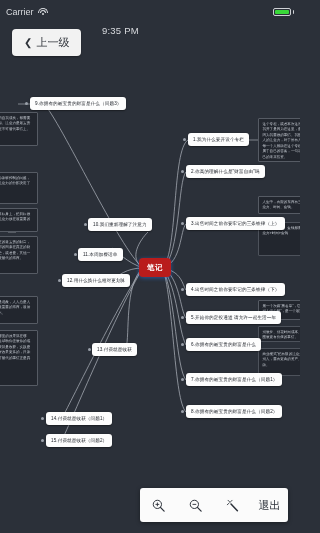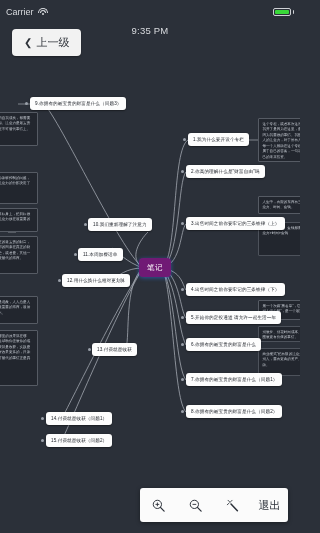--- a/index.html
+++ b/index.html
@@ -11,21 +11,21 @@
     -webkit-font-smoothing:antialiased;
   }
 
   
   #status-bar {
     position:absolute; top:0; left:0; width:300px; height:20px;
     display:flex; align-items:center; padding:12px 6px;
     color:#d8dade; font-size:9px; z-index:40;
   }
   #status-left { display:flex; align-items:center; gap:4px; flex:1; }
-  #status-center { flex:1; text-align:center; font-size:9.5px; letter-spacing:.2px;margin-top:36px; }
+  #status-center { flex:1; text-align:left; font-size:9.5px; letter-spacing:.2px;margin-top:36px; }
   #status-right { flex:1; display:flex; align-items:center; justify-content:flex-end; gap:2px; }
   .wifi { display:inline-block; width:10px; height:8px; position:relative; }
   .wifi i { position:absolute; border:1.1px solid #d8dade; border-bottom:none;
             border-radius:50% 50% 0 0 / 100% 100% 0 0; left:50%; transform:translateX(-50%); }
   .wifi i:nth-child(1){ width:10px; height:5px; top:0; }
   .wifi i:nth-child(2){ width:6px;  height:3px; top:2px; }
   .wifi i:nth-child(3){ width:2px;  height:2px; top:4.5px; background:#d8dade; border-radius:50%; border:none;}
   .battery { width:18px; height:8px; border:1px solid #cfd2d6; border-radius:2px; padding:1px; }
   .battery span { display:block; height:100%; background:#3ad93a; border-radius:1px; }
   .battery-cap { width:1.5px; height:4px; background:#cfd2d6; border-radius:0 1px 1px 0; }
@@ -48,23 +48,23 @@
     position:absolute; z-index:10;
     background:#fdfdfd; color:#20242b;
     border-radius:3px;
     font-size:4.6px; line-height:1.25;
     padding:3.5px 5px;
     white-space:nowrap;
     box-shadow:0 .5px 1.5px rgba(0,0,0,.4);
     letter-spacing:.1px;
   }
   .node.root {
-    background:#701a75; color:#fff;
+    background:#b91c1c; color:#fff;
     font-size:7.5px; padding:5px 8px; border-radius:4px;
-    font-weight:normal; letter-spacing:.5px;
+    font-weight:bold; letter-spacing:.5px;
     box-shadow:0 1px 4px rgba(45,127,249,.5);
   }
   .bullet {
     position:absolute; width:3.2px; height:3.2px; border-radius:50%;
     background:#9aa0aa; z-index:11;
   }
 
   .detail {
     position:absolute; z-index:9;
     background:#22262e; border:.7px solid #565b64;

